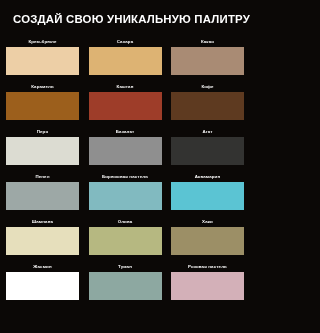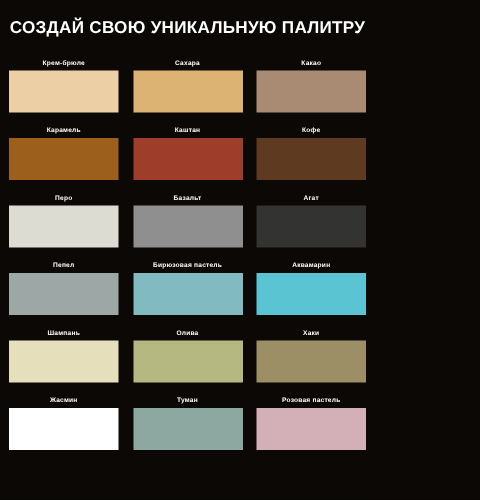--- a/index.html
+++ b/index.html
@@ -17,21 +17,21 @@
     position: relative;
     width: 250px;
     height: 333px;
     background: #0b0806;
     box-sizing: border-box;
   }
   .header {
     height: 37px;
     display: flex;
     align-items: center;
-    justify-content: center;
+    justify-content: flex-end;
     background: #0b0806;
   }
   .header-title {
     color: #ffffff;
     font-size: 11.4px;
     font-weight: bold;
     letter-spacing: 0.2px;
     text-align: center;
     white-space: nowrap;
     font-family: "Liberation Sans", sans-serif;

